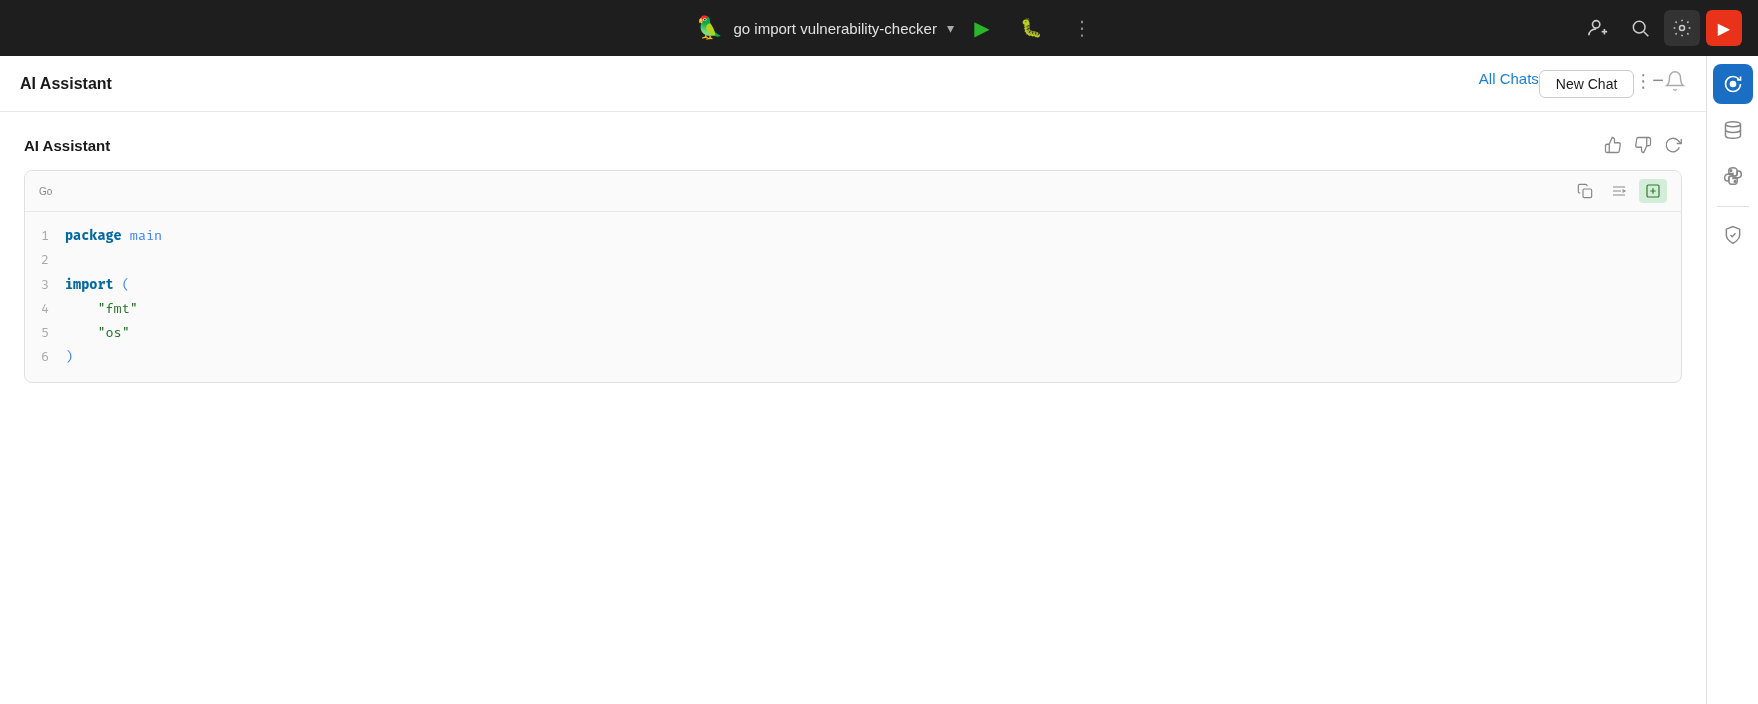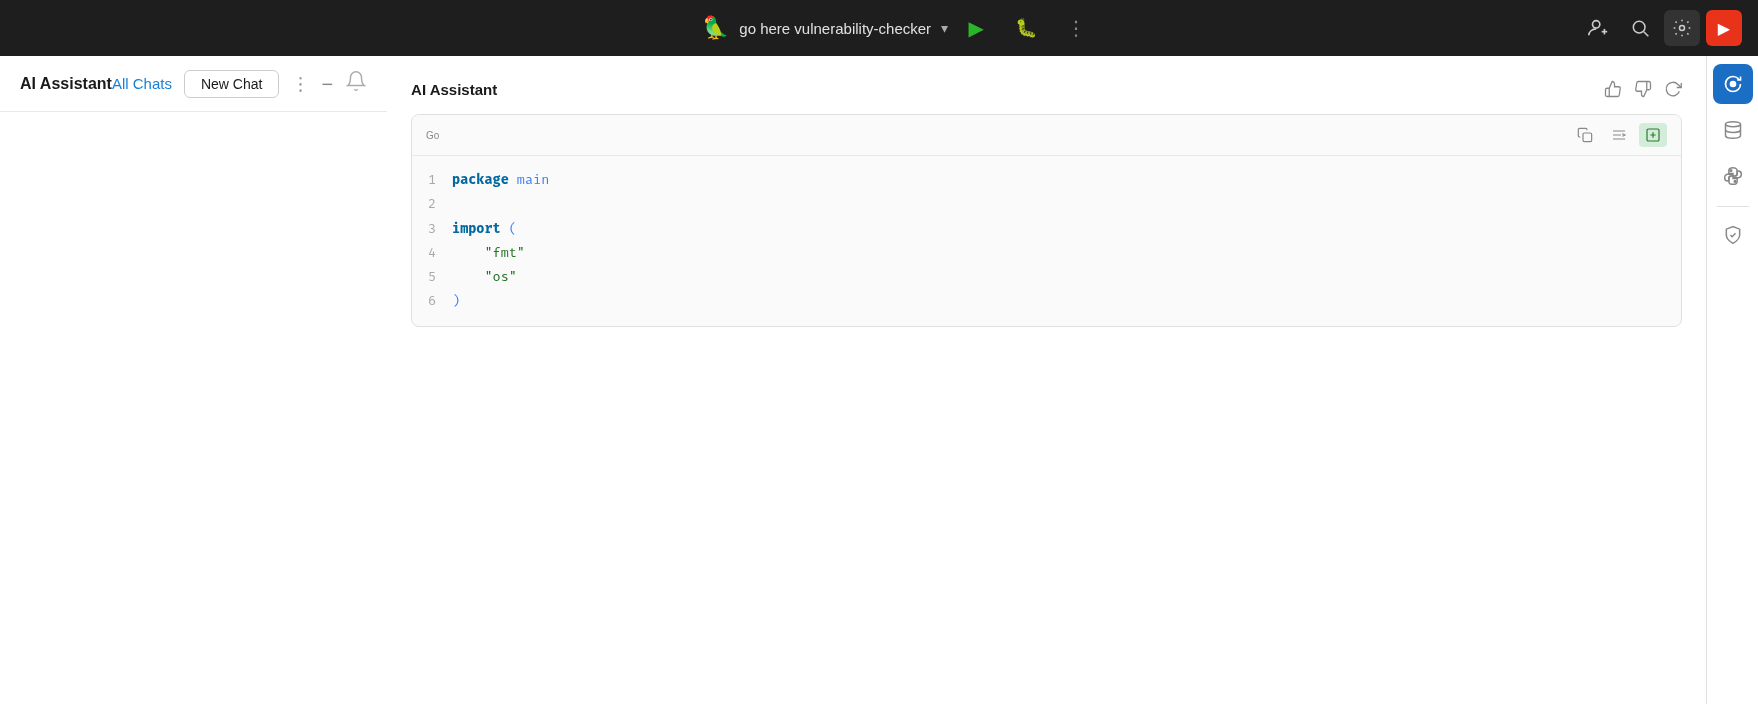--- a/index.html
+++ b/index.html
@@ -59,21 +59,21 @@
     .main-layout {
       display: flex;
       flex: 1;
       overflow: hidden;
     }
 
     
     .ai-panel {
       flex: 1;
       display: flex;
-      flex-direction: row;
+      flex-direction: column;
       background: #fff;
       overflow: hidden;
     }
 
     
     .ai-panel-header {
       display: flex;
       align-items: center;
       justify-content: space-between;
       padding: 0 20px;
@@ -81,22 +81,21 @@
       border-bottom: 1px solid #e8e8e8;
       flex-shrink: 0;
     }
     .ai-panel-title {
       font-size: 16px;
       font-weight: 700;
       color: #1a1a1a;
     }
     .ai-panel-actions {
       display: flex;
-      align-items: center;
-      gap: 12px;
+      align-items: flex-start;
     }
     .all-chats-btn {
       color: #1a7fd4;
       font-size: 15px;
       cursor: pointer;
       background: none;
       border: none;
       font-weight: 400;
     }
     .new-chat-btn {
@@ -279,21 +278,21 @@
 </head>
 <body>
 
 <div class="top-toolbar">
 
   <div style="width:200px;"></div>
 
   <div class="toolbar-center">
 
     <span style="font-size:22px;">🦜</span>
-    <span>go here vulnerability-checker</span>
+    <span>go import vulnerability-checker</span>
     <span style="color:#aaa; font-size:14px;">▾</span>
     <div class="toolbar-actions">
       <button class="icon-btn run-icon">▶</button>
       <button class="icon-btn debug-icon">🐛</button>
       <button class="icon-btn" style="color:#888; font-size:20px;">⋮</button>
     </div>
   </div>
 
   <div class="toolbar-right">
     <button class="icon-btn" style="color:#ccc;">

